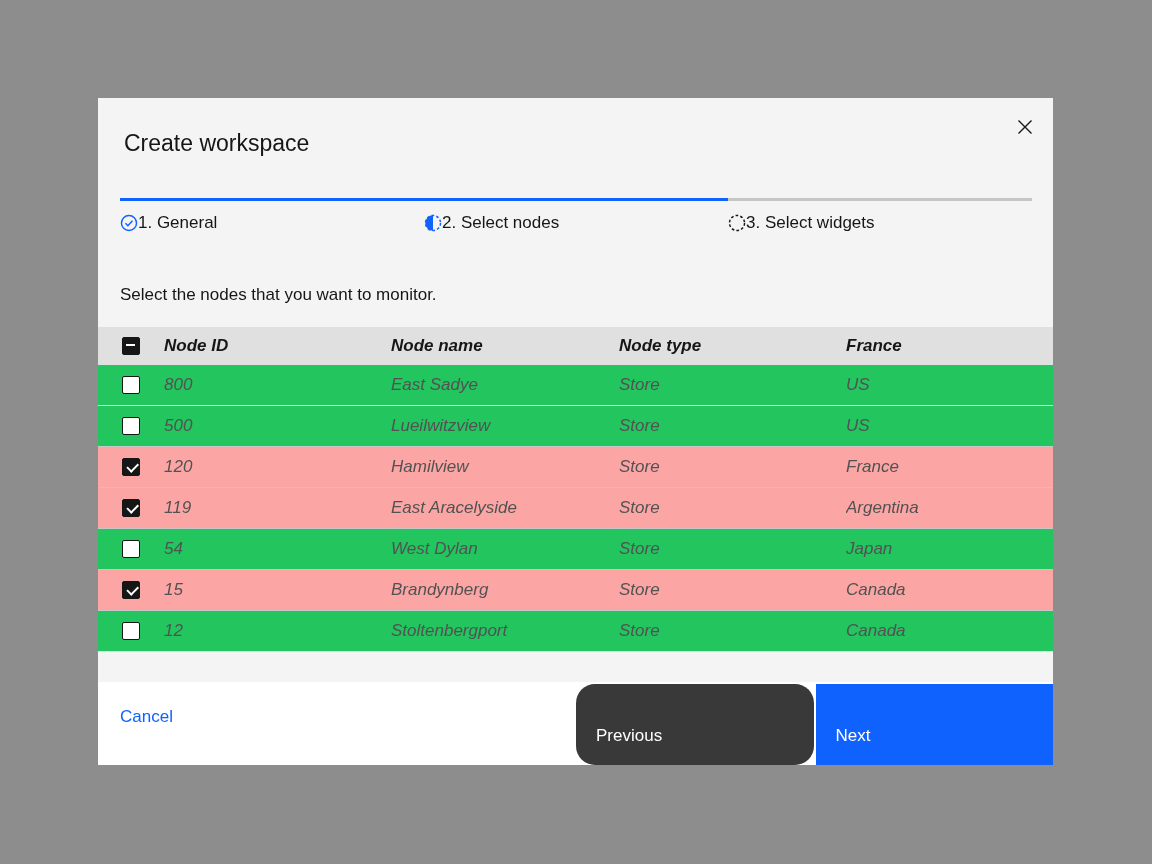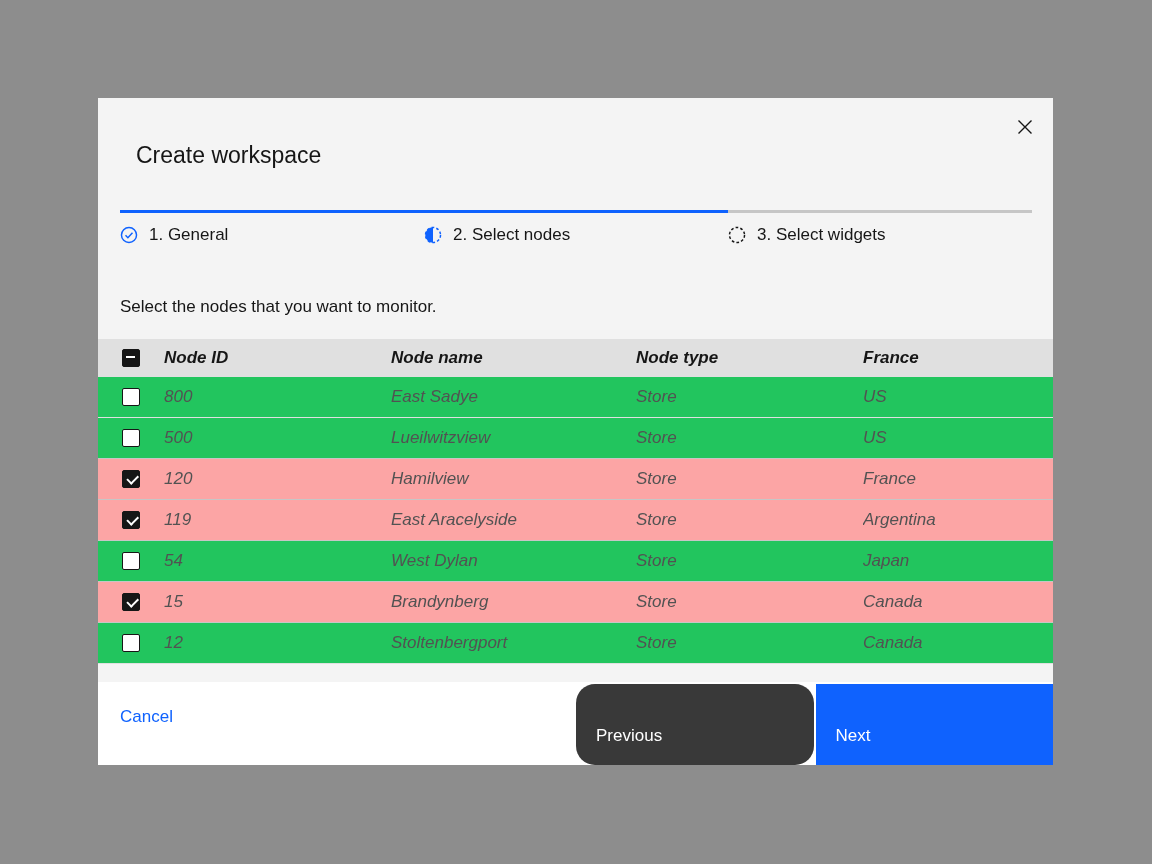--- a/index.html
+++ b/index.html
@@ -12,53 +12,53 @@
   }
   .modal{
     position:absolute;left:98px;top:98px;
     width:955px;height:667px;
     background:#f4f4f4;
     overflow:hidden;
   }
   
   .modal-header{padding:27px 22px 0 22px;position:relative;}
   .modal-title{
-    font-size:23px;line-height:28px;font-weight:400;color:#161616;margin:16px;
+    font-size:23px;line-height:28px;font-weight:400;color:#161616;margin:4px;
   }
   .close-btn{
     position:absolute;top:13px;right:12px;width:32px;height:32px;
     background:transparent;border:none;padding:0;cursor:pointer;
     display:flex;align-items:center;justify-content:center;
   }
   
   .progress-track{
     margin:41px 21px 0 22px;height:3px;background:#c6c6c6;position:relative;
   }
   .progress-fill{
     position:absolute;left:0;top:0;bottom:0;width:66.67%;background:#0f62fe;
   }
   .steps{display:flex;margin:8px 21px 0 22px;}
-  .step{flex:1;display:flex;align-items:center;gap:11px;padding-top:3px;cursor:pointer;}
+  .step{flex:1;display:flex;align-items:center;padding-top:3px;cursor:pointer;}
   .step svg{flex:0 0 auto;}
   .step-label{font-size:17px;color:#161616;line-height:22px;}
   
   .description{margin:50px 22px 0 22px;font-size:17px;line-height:22px;color:#161616;}
   
   .table{margin-top:21px;border-bottom:1px solid #e0e0e0;}
   .trow{display:flex;align-items:center;height:40px;background:#22c55e;border-top:1px solid #e0e0e0;}
   .trow.selected{background:#fca5a5;border-top-color:#c6c6c6;}
   .trow.selected + .trow{border-top-color:#c6c6c6;}
   .thead{height:37px;background:#e0e0e0;border-top:none;}
   .thead .cell{font-weight:700;color:#161616;}
   .trow:first-of-type{border-top:none;}
   .cell{font-size:17px;color:#525252;overflow:hidden;white-space:nowrap;font-style:italic;}
   .cell-check{width:66px;flex:0 0 66px;display:flex;align-items:center;padding-left:24px;box-sizing:border-box;}
   .cell-id{width:227px;flex:0 0 227px;}
   .cell-name{width:228px;flex:0 0 228px;}
-  .cell-type{width:227px;flex:0 0 227px;margin-left:17px;}
+  .cell-type{width:227px;flex:0 0 227px;}
   .cell-country{flex:1;}
   
   .checkbox{
     width:18px;height:18px;box-sizing:border-box;border-radius:2px;
     border:1.6px solid #161616;background:#ffffff;position:relative;cursor:pointer;
   }
   .checkbox.checked,.checkbox.indeterminate{background:#161616;border-color:#161616;}
   .checkbox.checked::after{
     content:"";position:absolute;left:3.5px;top:4px;width:9px;height:4.5px;
     border-left:2px solid #ffffff;border-bottom:2px solid #ffffff;

